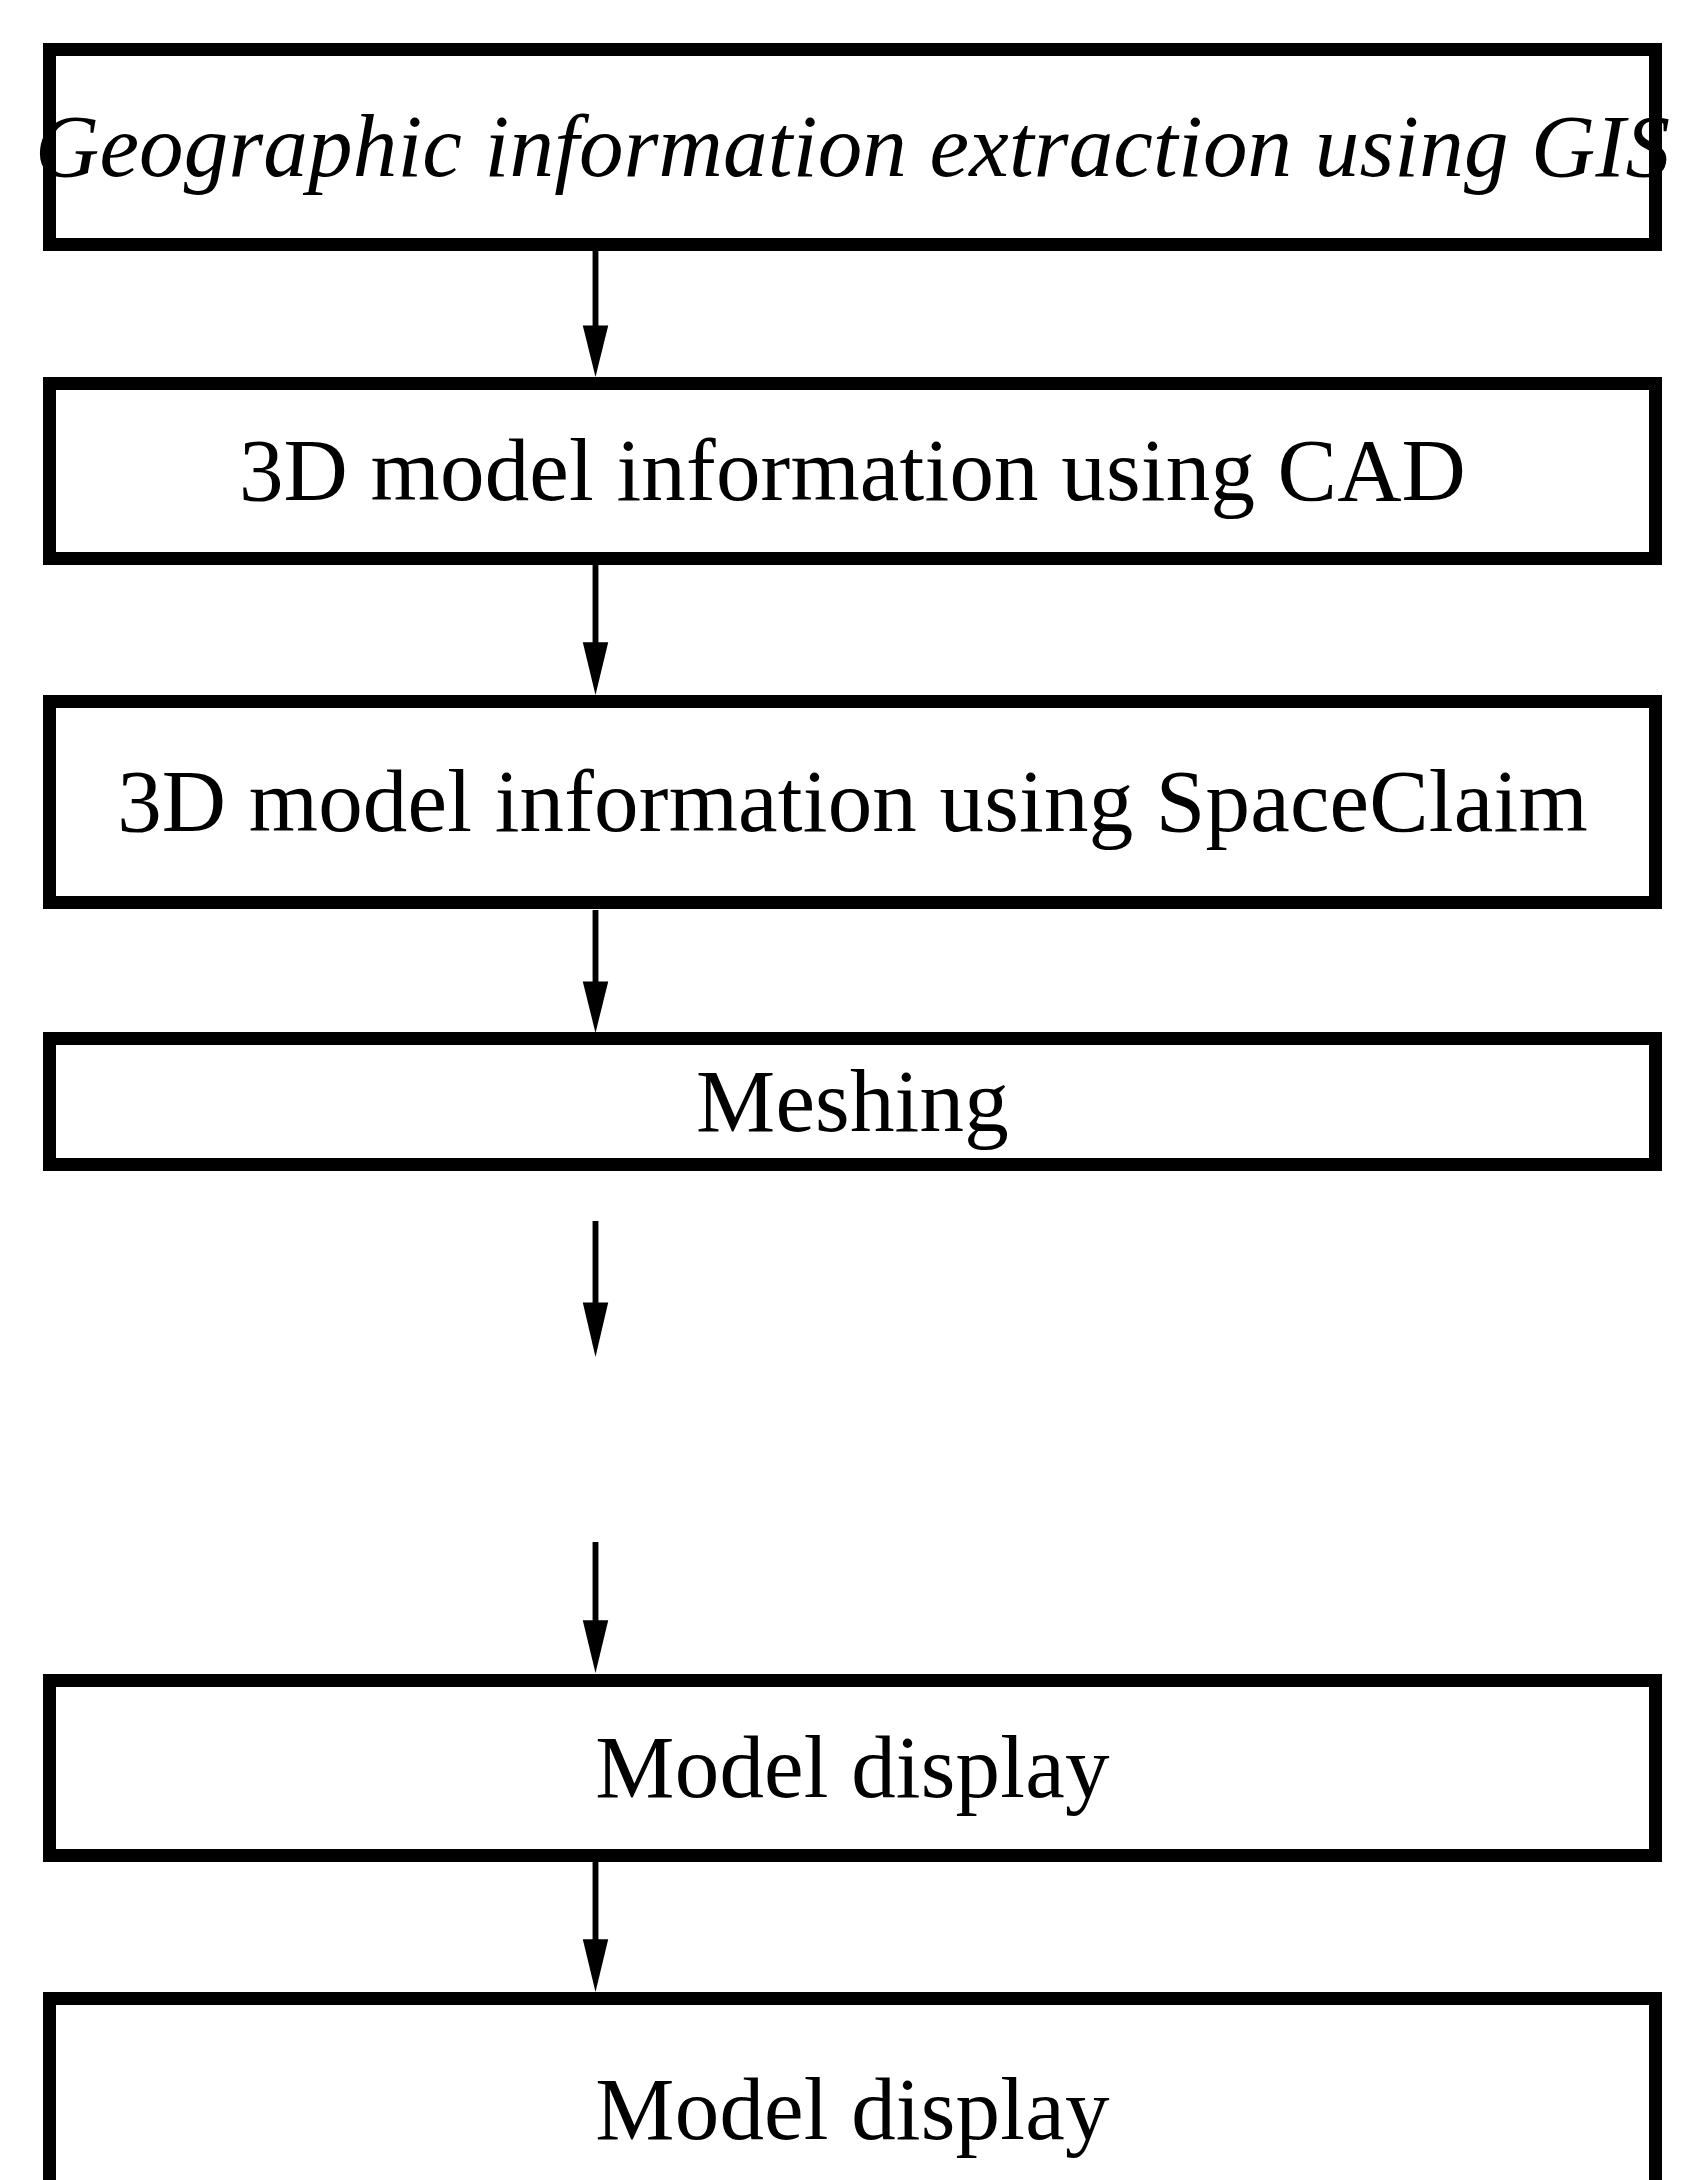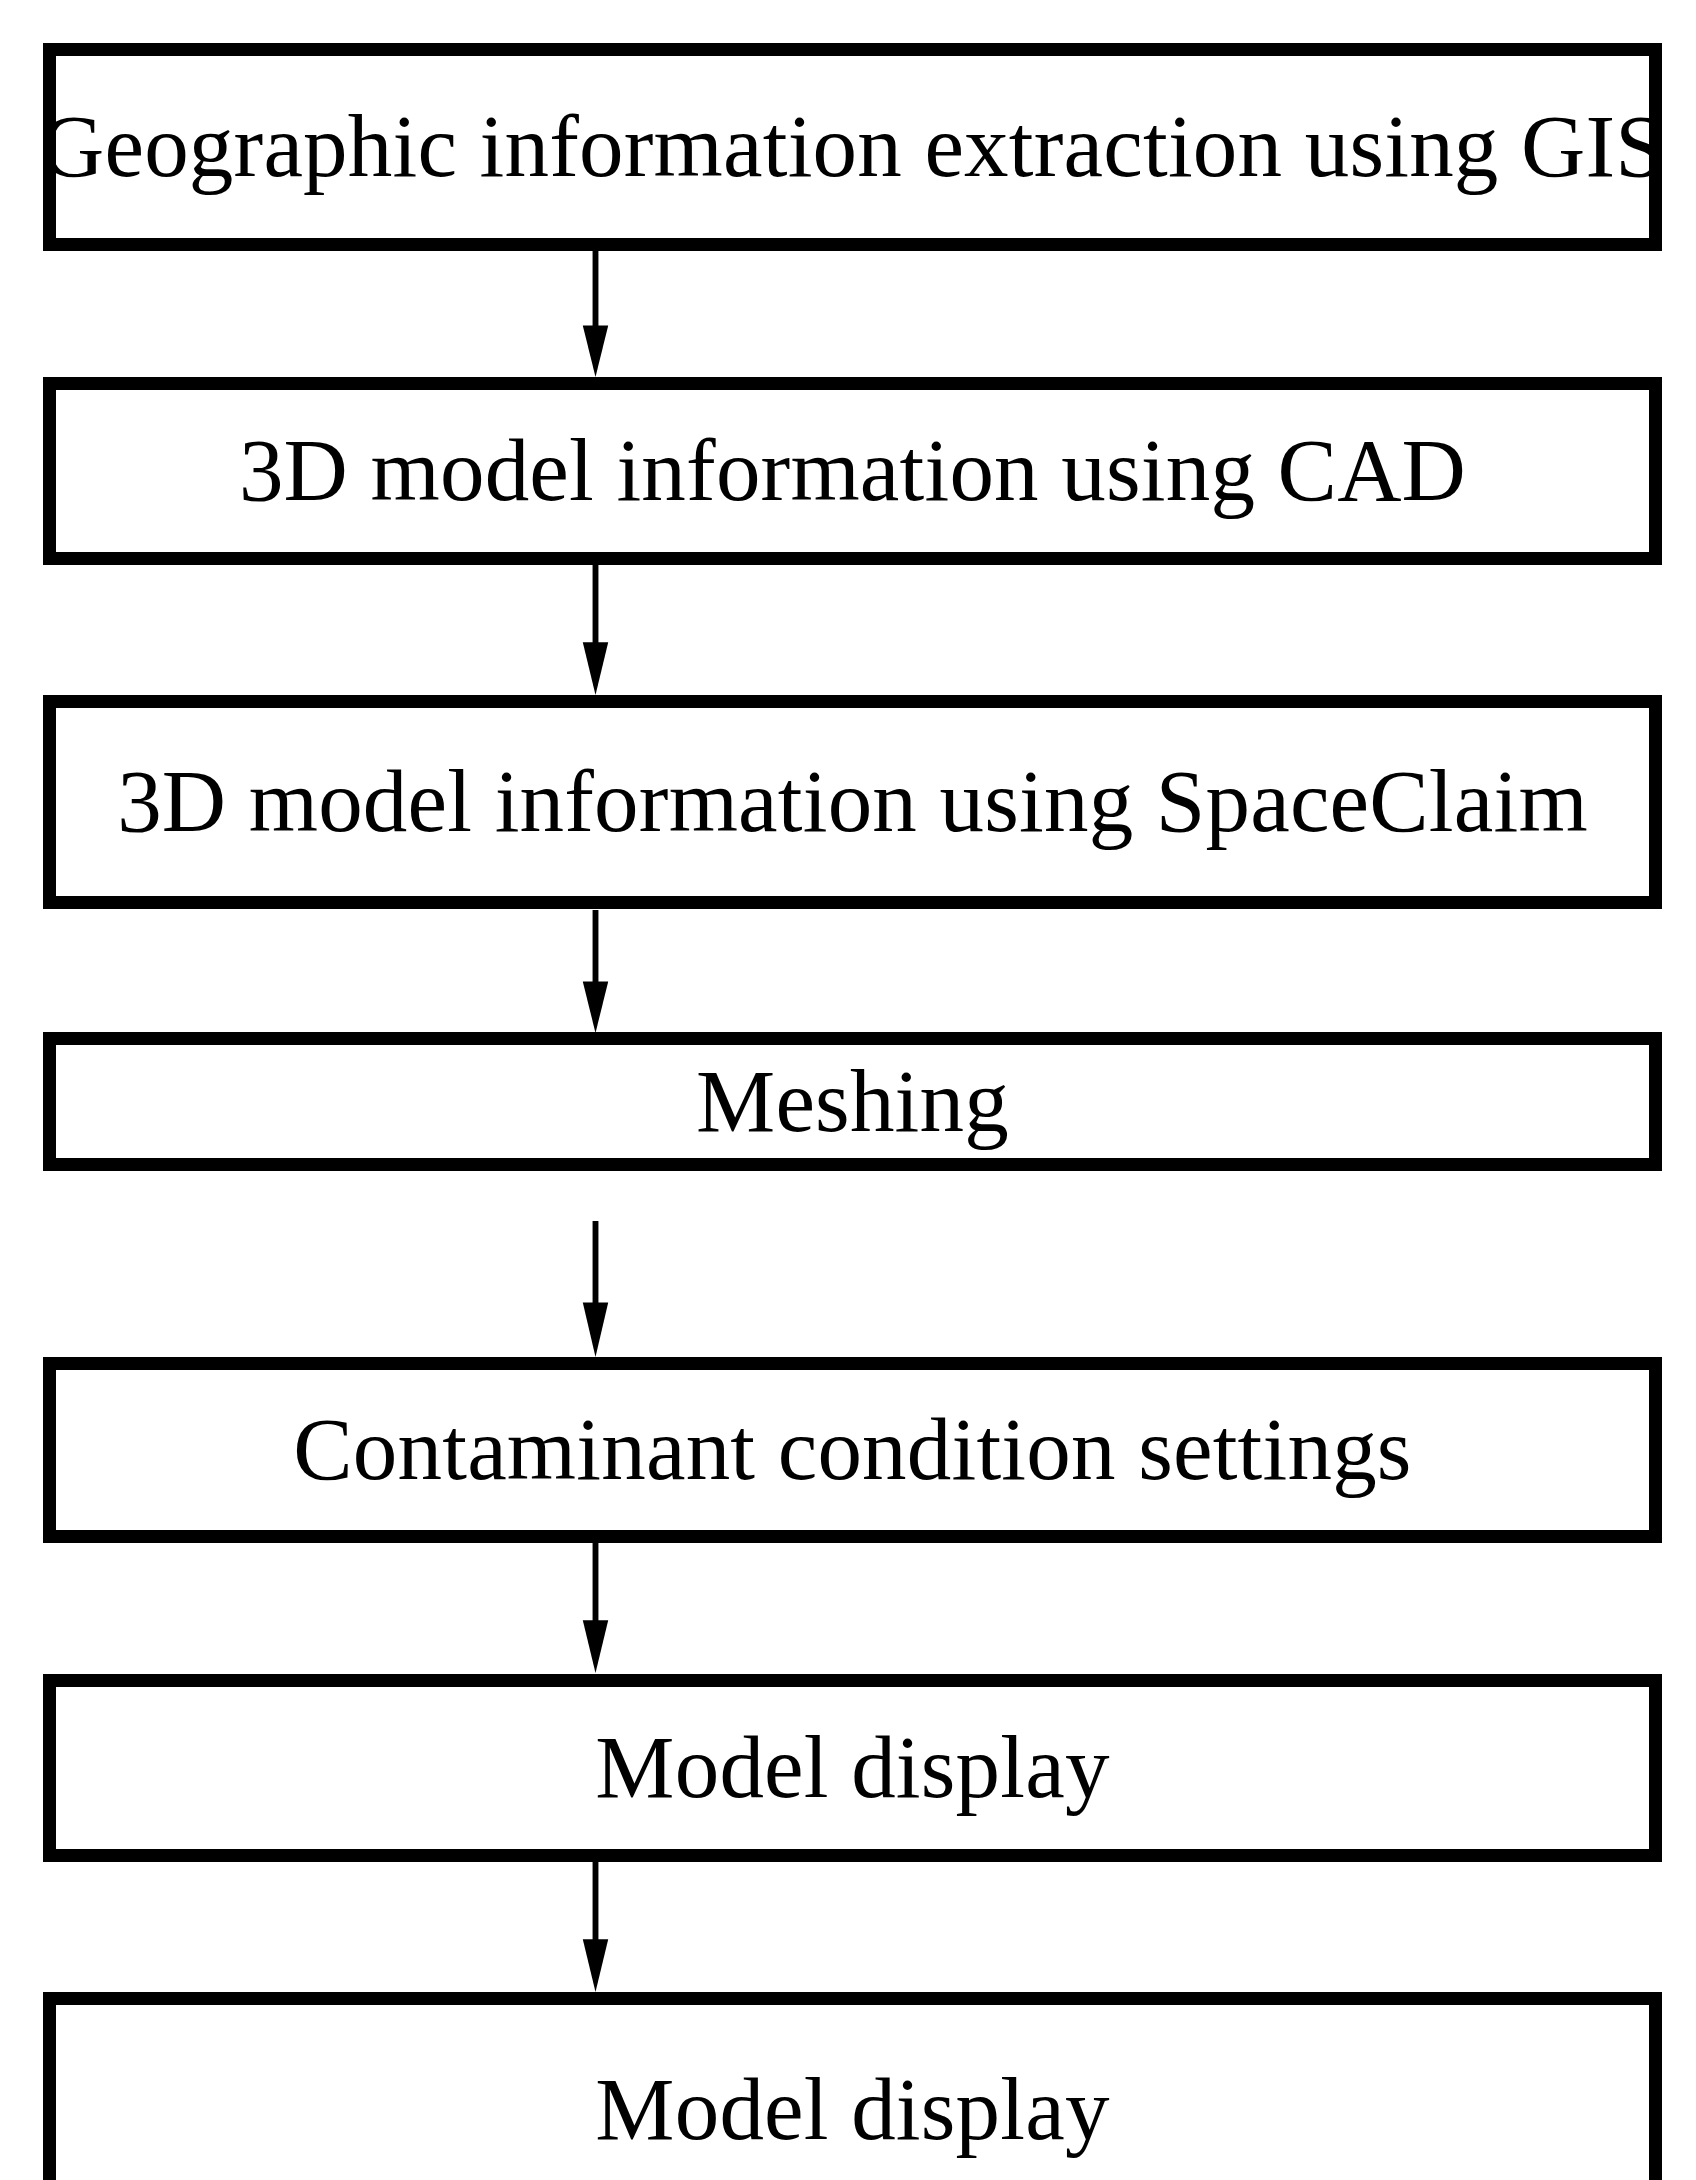--- a/index.html
+++ b/index.html
@@ -62,21 +62,21 @@
   .arrow-3 { left: 573px; top: 830px;  height: 92px; }
   .arrow-4 { left: 573px; top: 1048px; height: 89px; }
   .arrow-5 { left: 573px; top: 1265px; height: 88px; }
 </style>
 </head>
 <body>
 
 <div id="flowchart-canvas">
 
   <div class="flow-node node-0" style="top: 43px; height: 208px;">
-    <span class="flow-node-label" style="font-size: 89px;">Geographic information extraction using GIS</span>
+    <span class="flow-node-label" style="font-size: 89px; font-style: italic;">Geographic information extraction using GIS</span>
   </div>
 
   <div class="flow-arrow arrow-0" style="top: 251px; height: 126px;">
     <svg viewBox="0 0 46 88" preserveAspectRatio="none" aria-hidden="true">
       <line x1="23" y1="0" x2="23" y2="70" stroke="#000000" stroke-width="6"></line>
       <polygon points="23,88 10,52 36,52" fill="#000000"></polygon>
     </svg>
   </div>
 
   <div class="flow-node node-1" style="top: 377px; height: 188px;">
@@ -105,23 +105,20 @@
     <span class="flow-node-label" style="font-size: 89px;">Meshing</span>
   </div>
 
   <div class="flow-arrow arrow-3" style="top: 1221px; height: 136px;">
     <svg viewBox="0 0 46 95" preserveAspectRatio="none" aria-hidden="true">
       <line x1="23" y1="0" x2="23" y2="76" stroke="#000000" stroke-width="6"></line>
       <polygon points="23,95 10,57 36,57" fill="#000000"></polygon>
     </svg>
   </div>
 
-  <div class="flow-node node-4" style="top: 1357px; height: 186px;">
-    <span class="flow-node-label" style="font-size: 89px;">Contaminant condition settings</span>
-  </div>
 
   <div class="flow-arrow arrow-4" style="top: 1542px; height: 131px;">
     <svg viewBox="0 0 46 92" preserveAspectRatio="none" aria-hidden="true">
       <line x1="23" y1="0" x2="23" y2="74" stroke="#000000" stroke-width="6"></line>
       <polygon points="23,92 10,55 36,55" fill="#000000"></polygon>
     </svg>
   </div>
 
   <div class="flow-node node-5" style="top: 1674px; height: 188px;">
     <span class="flow-node-label" style="font-size: 89px;">Model display</span>

